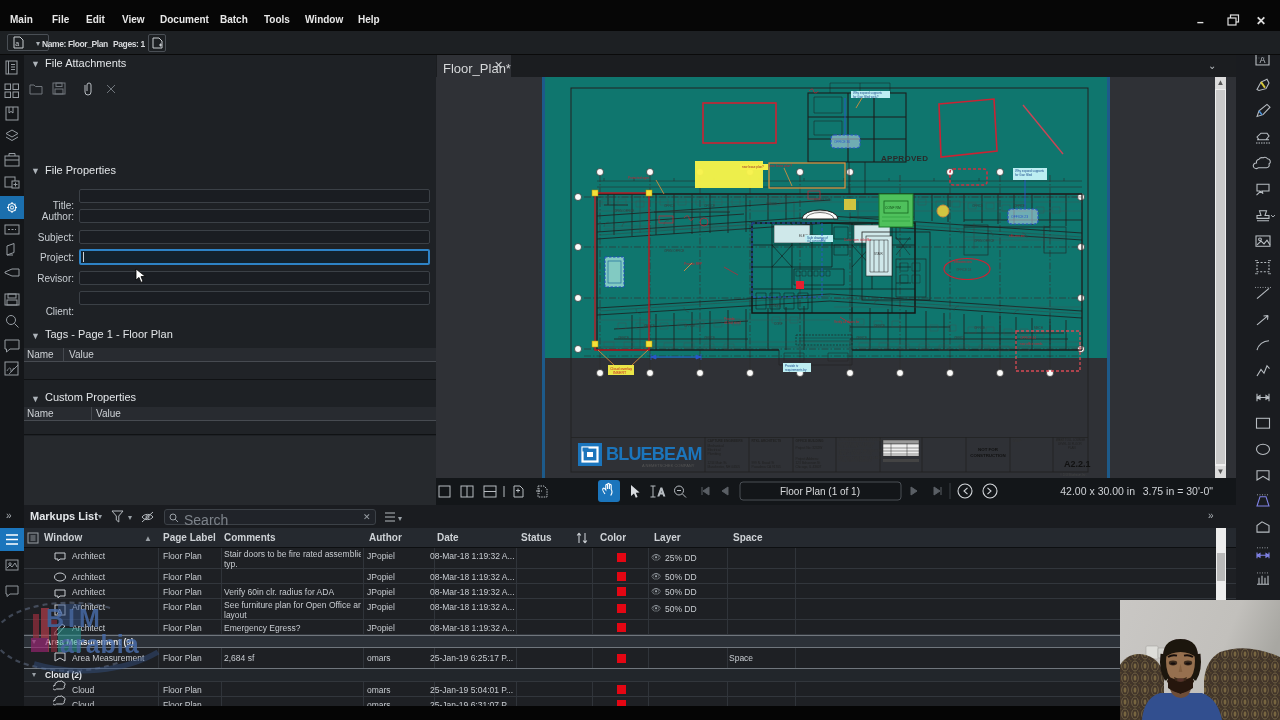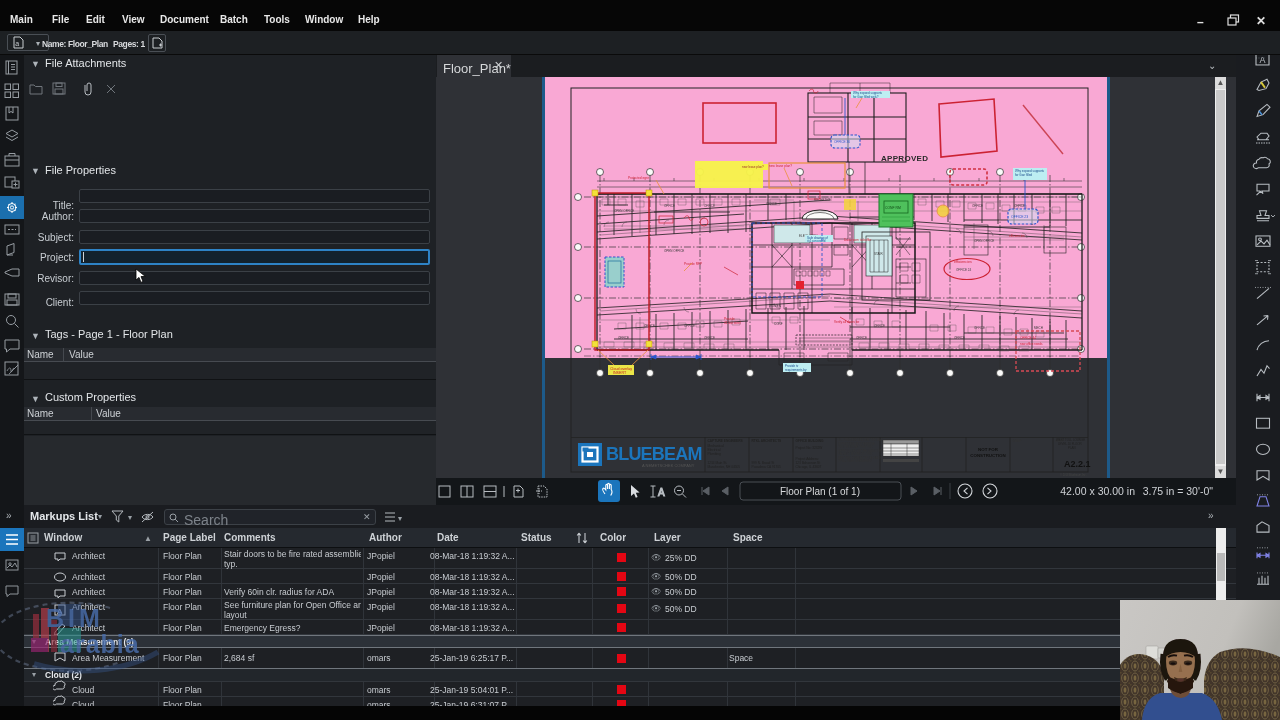--- a/index.html
+++ b/index.html
@@ -22,21 +22,21 @@
 .chev { position:absolute; color:#aeb4ba; font-size:9px; }
 .fldlabel { position:absolute; font-size:10px; color:#c9ced3; text-align:right; width:60px; }
 .fld { position:absolute; left:55px; width:351px; height:14px; background:#1a1d22; border:1px solid #3b4046; border-radius:2px; }
 .fldblue { background:#13222d; border:2px solid #2e83c6; }
 .tblhead { position:absolute; left:0; width:412px; height:14px; background:#282b30; border-bottom:1px solid #474b51; font-size:10px; color:#cdd1d5; }
 .tblrow { position:absolute; left:0; width:412px; background:#202327; border-bottom:1px solid #101214; }
 
 #tabbar { left:436px; top:55px; width:800px; height:22px; background:#1b1d20; }
 #tab1 { position:absolute; left:1px; top:0px; width:74px; height:22px; background:#2f3136; color:#d5d7d9; font-size:10px; }
 #viewer { left:436px; top:77px; width:800px; height:401px; background:#2f3136; }
-#page { position:absolute; left:108px; top:0px; width:564px; height:281px; background:#f9a8d4; }
+#page { position:absolute; left:108px; top:0px; width:564px; height:281px; background:#0f766e; }
 #vscroll { position:absolute; left:779px; top:0px; width:11px; height:401px; background:#eeeeee; }
 #docbar { left:436px; top:478px; width:800px; height:27px; background:#131619; color:#cfd2d6; }
 
 #rsidebar { left:1236px; top:55px; width:44px; height:655px; background:#1a1c20; }
 
 #mstrip { left:0; top:505px; width:24px; height:205px; background:#141619; }
 #mheader { left:0; top:505px; width:1236px; height:23px; background:#1a1c20; color:#d8dbde; }
 #mcolhead { left:24px; top:528px; width:1212px; height:20px; background:#25292f; font-size:10px; color:#ced2d6; font-weight:700; border-bottom:1px solid #0d0f11; }
 #mrows { left:24px; top:548px; width:1212px; height:158px; background:#1e2024; font-size:8.5px; color:#c8ccd1; }
 .cmt { width:137px; overflow:hidden; white-space:nowrap; line-height:9.5px; }
@@ -159,21 +159,21 @@
     <div class="fld" style="top:134px"></div>
   <span class="fldlabel" style="left:-10px;top:156px">Author:</span>
     <div class="fld" style="top:154px"></div>
   <span class="fldlabel" style="left:-10px;top:177px">Subject:</span>
     <div class="fld" style="top:175px"></div>
   <span class="fldlabel" style="left:-10px;top:197px">Project:</span>
     <div class="fld fldblue" style="top:194px;height:16px"></div>
   <div style="position:absolute;left:59px;top:197px;width:1px;height:10px;background:#cfd3d7"></div>
   <span class="fldlabel" style="left:-10px;top:218px">Revisor:</span>
     <div class="fld" style="top:216px"></div>
-  <span class="fldlabel" style="left:-10px;top:242px">Client:</span>
+  <span class="fldlabel" style="left:-10px;top:251px">Client:</span>
     <div class="fld" style="top:236px"></div>
 
   <span class="chev" style="left:7px;top:276px">▼</span>
   <span class="sechead" style="left:21px;top:273px">Tags - Page 1 - Floor Plan</span>
   <div class="tblhead" style="top:293px">
       <span style="position:absolute;left:3px;top:1px">Name</span>
       <span style="position:absolute;left:45px;top:1px">Value</span>
       <div style="position:absolute;left:39px;top:0;width:1px;height:14px;background:#45494f"></div>
     </div>
   <div class="tblrow" style="top:307px;height:18px"></div>

